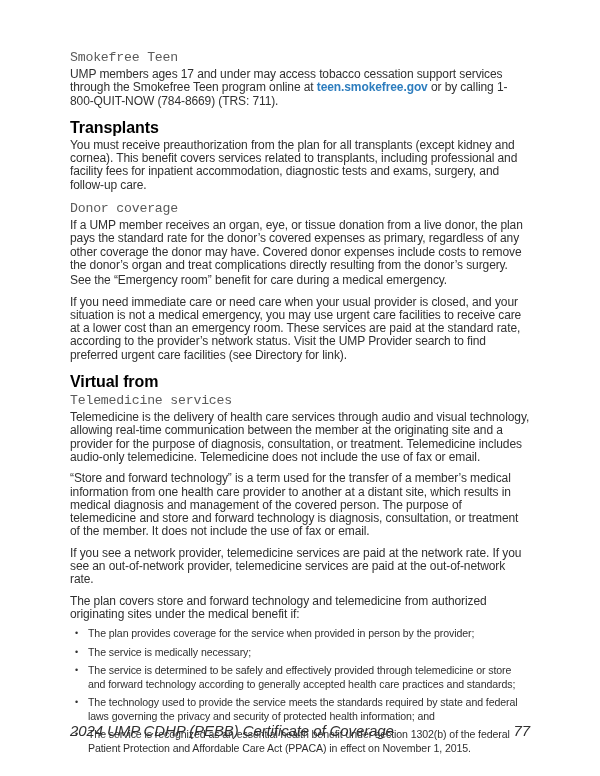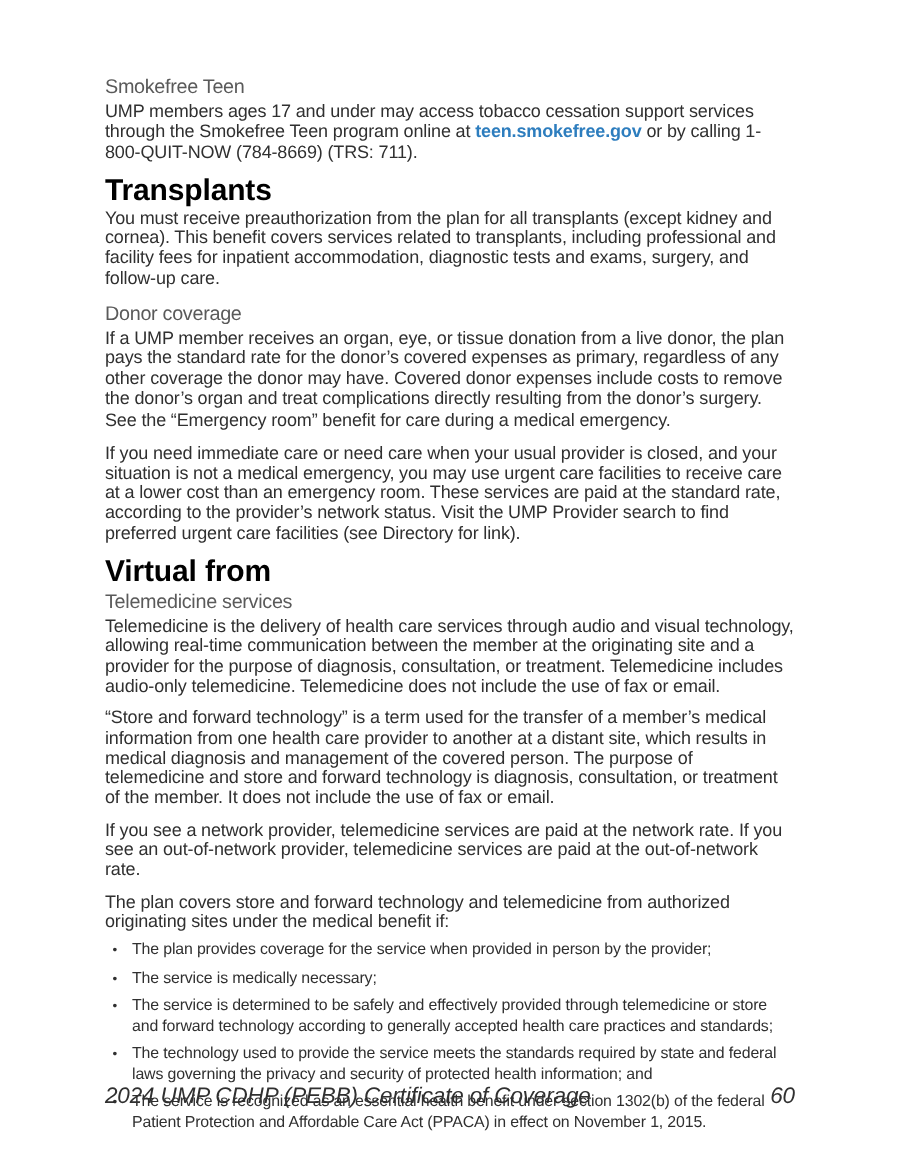--- a/index.html
+++ b/index.html
@@ -20,34 +20,35 @@
   }
   p.body {
     font-size: 12px;
     line-height: 13.3px;
     color: #303030;
     margin-top: 8px;
     letter-spacing: -0.1px;
   }
   p.body.first { margin-top: 2px; }
   h1.big {
-    font-size: 20px;
+    font-size: 16px;
     line-height: 19px;
     font-weight: 700;
     color: #000000;
     margin-top: 10px;
     letter-spacing: -0.1px;
   }
   h2.gray {
     font-size: 13.2px;
     line-height: 16px;
     font-weight: 400;
     color: #5a5a5a;
     margin-top: 9px;
     letter-spacing: -0.2px;
+    font-family: Liberation Mono, monospace;
   }
   h2.gray.top { margin-top: 0; }
   h2.gray.tight { margin-top: 2px; }
   a.doc-link {
     color: #2d7dbe;
     text-decoration: none;
     font-weight: 600;
   }
   ul.bullets { list-style: none; margin-top: 2px; }
   ul.bullets li {
@@ -133,14 +134,14 @@
         <span class="bullet-marker">•</span>
         <span>The service is recognized as an essential health benefit under section 1302(b) of the federal Patient Protection and Affordable Care Act (PPACA) in effect on November 1, 2015.</span>
       </li>
     </ul>
   </section>
 
 </div>
 
 <div class="footer">
   <span>2024 UMP CDHP (PEBB) Certificate of Coverage</span>
-  <span>60</span>
+  <span>77</span>
 </div>
 
 </body></html>

